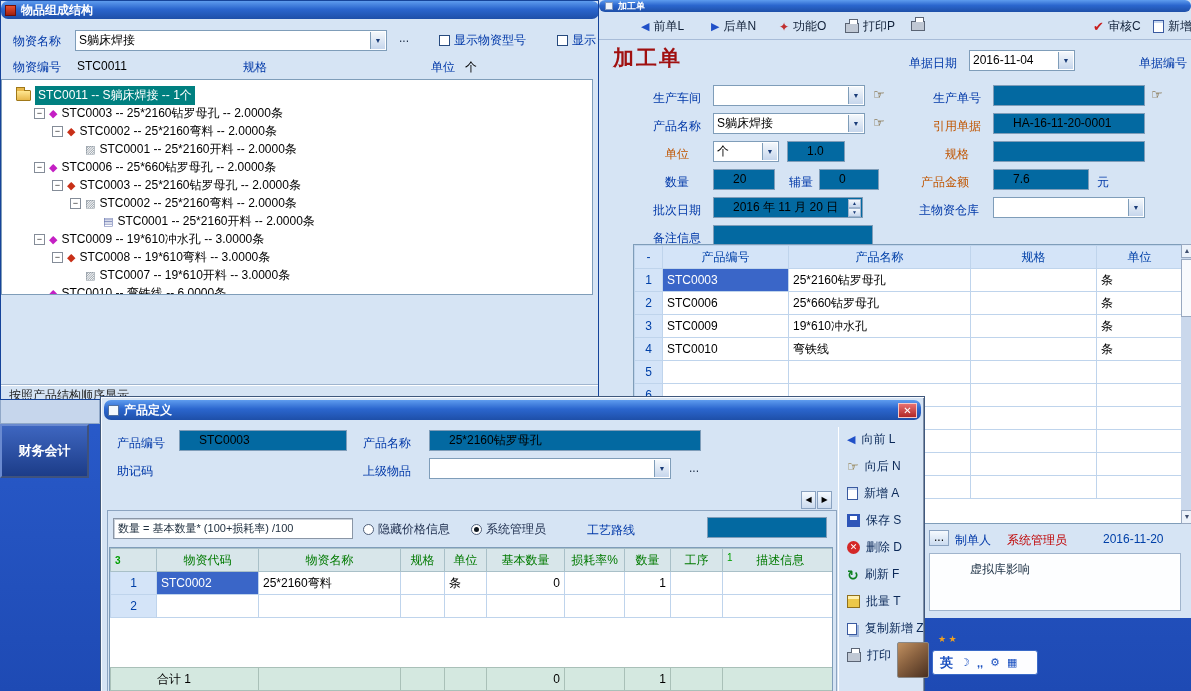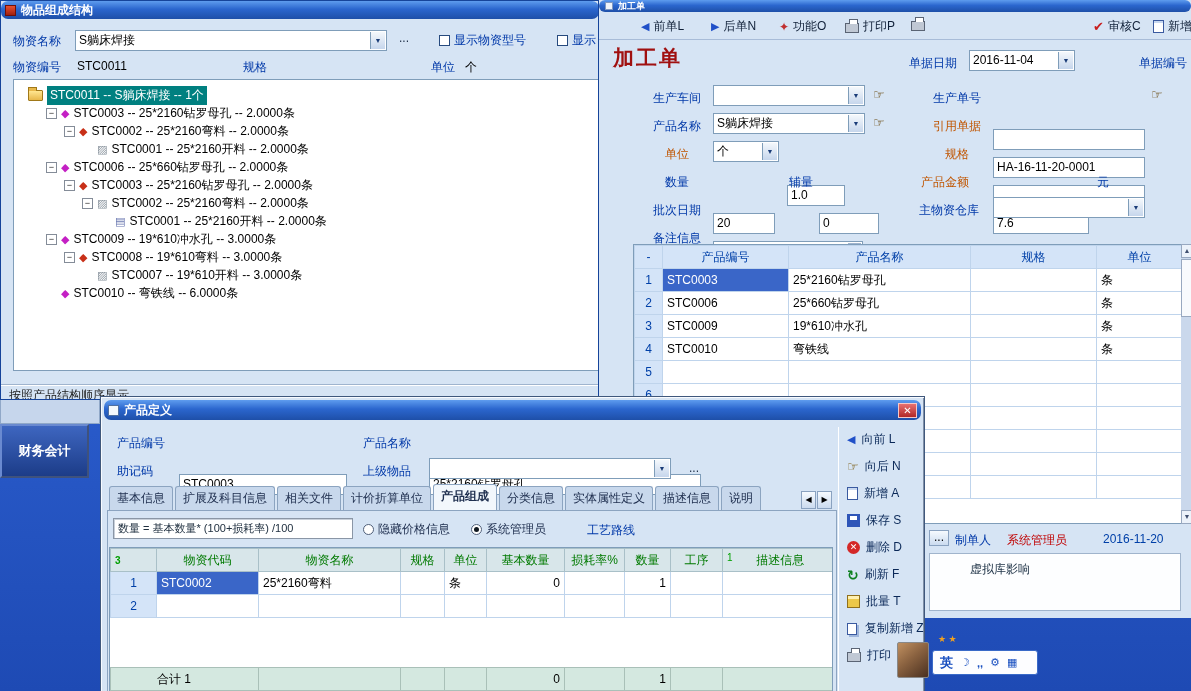--- a/index.html
+++ b/index.html
@@ -4,21 +4,21 @@
 <style>
 *{margin:0;padding:0;box-sizing:border-box;font-family:"Liberation Sans","DejaVu Sans",sans-serif;}
 html,body{width:1191px;height:691px;overflow:hidden;}
 body{position:relative;background:linear-gradient(180deg,#3C78E4 0%,#2A5CCC 55%,#1E4AB4 100%);font-size:12px;color:#000;}
 .abs{position:absolute;}
 .face{background:#D6E4F4;}
 .win{border:1px solid #16449A;}
 .titlebar{background:linear-gradient(180deg,#5E9CEE,#2B66CE 45%,#1E4FA8);color:#fff;font-weight:bold;display:flex;align-items:center;gap:5px;padding:0 4px;border-radius:7px;}
 .lbl{color:#0038A8;white-space:nowrap;}
 .lblo{color:#C05500;white-space:nowrap;}
-.inp{position:absolute;background:#ffffff;border:1px solid #7F9DB9;font-size:12px;line-height:18px;height:21px;padding:0 3px;white-space:nowrap;overflow:hidden;margin-top:44px;}
+.inp{position:absolute;background:#0369a1;border:1px solid #7F9DB9;font-size:12px;line-height:18px;height:21px;padding:0 19px;white-space:nowrap;overflow:hidden;}
 .combo{position:absolute;background:#fff;border:1px solid #7F9DB9;height:21px;font-size:12px;line-height:18px;padding:0 18px 0 3px;white-space:nowrap;overflow:hidden;}
 .carr{position:absolute;right:1px;top:1px;bottom:1px;width:15px;background:linear-gradient(#F4F8FC,#C6D6EC);border-left:1px solid #7F9DB9;color:#1A3C78;font-size:7px;display:flex;align-items:center;justify-content:center;}
 .spinbox{position:absolute;right:1px;top:1px;width:13px;height:17px;display:flex;flex-direction:column;}
 .spinbox span{flex:1;background:linear-gradient(#F4F8FC,#C6D6EC);border:1px solid #9FB4CE;font-size:5px;line-height:7px;text-align:center;color:#1A3C78;}
 .hand{position:absolute;font-size:13px;color:#6A4A10;cursor:pointer;}
 .cb{width:11px;height:11px;background:#fff;border:1px solid #274A7E;display:inline-block;vertical-align:-2px;margin-right:4px;}
 .radio{width:11px;height:11px;border:1px solid #50607A;border-radius:50%;background:#fff;display:inline-block;vertical-align:-2px;margin-right:4px;position:relative;}
 .radio.on::after{content:'';position:absolute;left:2px;top:2px;width:5px;height:5px;border-radius:50%;background:#101820;}
 .btn3{background:linear-gradient(#F6FAFE,#CBDBEF);border:1px solid #8AA2C0;text-align:center;cursor:pointer;}
 
@@ -94,21 +94,21 @@
   <span class="abs" style="left:556px;top:31px;white-space:nowrap;">
     <span class="cb"></span><span class="lbl">显示</span>
   </span>
 
   <span class="abs lbl" style="left:12px;top:58px;">物资编号</span>
   <span class="abs" style="left:76px;top:58px;">STC0011</span>
   <span class="abs lbl" style="left:242px;top:58px;">规格</span>
   <span class="abs lbl" style="left:430px;top:58px;">单位</span>
   <span class="abs" style="left:464px;top:58px;">个</span>
 
-  <div class="tree" style="left:12px;top:78px;width:592px;height:292px;">
+  <div class="tree" style="left:0;top:78px;width:592px;height:216px;">
     <div class="trow" style="top:6px;left:14px;">
       <span class="folder"></span>
       <span class="tsel">STC0011 -- S躺床焊接 -- 1个</span>
     </div>
     <div class="trow" style="top:24px;left:32px;">
       <span class="exp">−</span>
       <span class="ticon dm">◆</span>
       <span>STC0003 -- 25*2160钻罗母孔 -- 2.0000条</span>
     </div>
     <div class="trow" style="top:42px;left:50px;">
@@ -384,31 +384,20 @@
   <span class="inp" style="left:328px;top:33px;width:272px;">25*2160钻罗母孔</span>
 
   <span class="abs lbl" style="left:16px;top:66px;">助记码</span>
   <span class="abs lbl" style="left:262px;top:66px;">上级物品</span>
   <span class="combo" style="left:328px;top:61px;width:242px;">
     <span></span>
     <span class="carr">▼</span>
   </span>
   <span class="abs" style="left:588px;top:64px;color:#203048;">...</span>
 
-  <div class="tabs" style="left:8px;top:91px;">
-    <span class="tab">基本信息</span>
-    <span class="tab">扩展及科目信息</span>
-    <span class="tab">相关文件</span>
-    <span class="tab">计价折算单位</span>
-    <span class="tab on">产品组成</span>
-    <span class="tab">分类信息</span>
-    <span class="tab">实体属性定义</span>
-    <span class="tab">描述信息</span>
-    <span class="tab">说明</span>
-  </div>
   <span class="abs btn3" style="left:700px;top:94px;width:15px;height:18px;font-size:8px;line-height:16px;">◀</span>
   <span class="abs btn3" style="left:716px;top:94px;width:15px;height:18px;font-size:8px;line-height:16px;">▶</span>
 
   <div class="abs" style="left:6px;top:113px;width:730px;height:186px;border:1px solid #8CA4C0;"></div>
 
   <span class="abs" style="left:12px;top:121px;width:240px;height:21px;background:#ffffff;border:1px solid #8A96A6;box-shadow:inset 1px 1px 0 #C8D0DA;font-size:11px;line-height:19px;padding:0 4px;color:#203040;white-space:nowrap;overflow:hidden;">数量 = 基本数量* (100+损耗率) /100</span>
   <span class="abs" style="left:262px;top:124px;">
     <span class="radio"></span><span class="lbl" style="color:#203050;">隐藏价格信息</span>
   </span>
   <span class="abs" style="left:370px;top:124px;">

